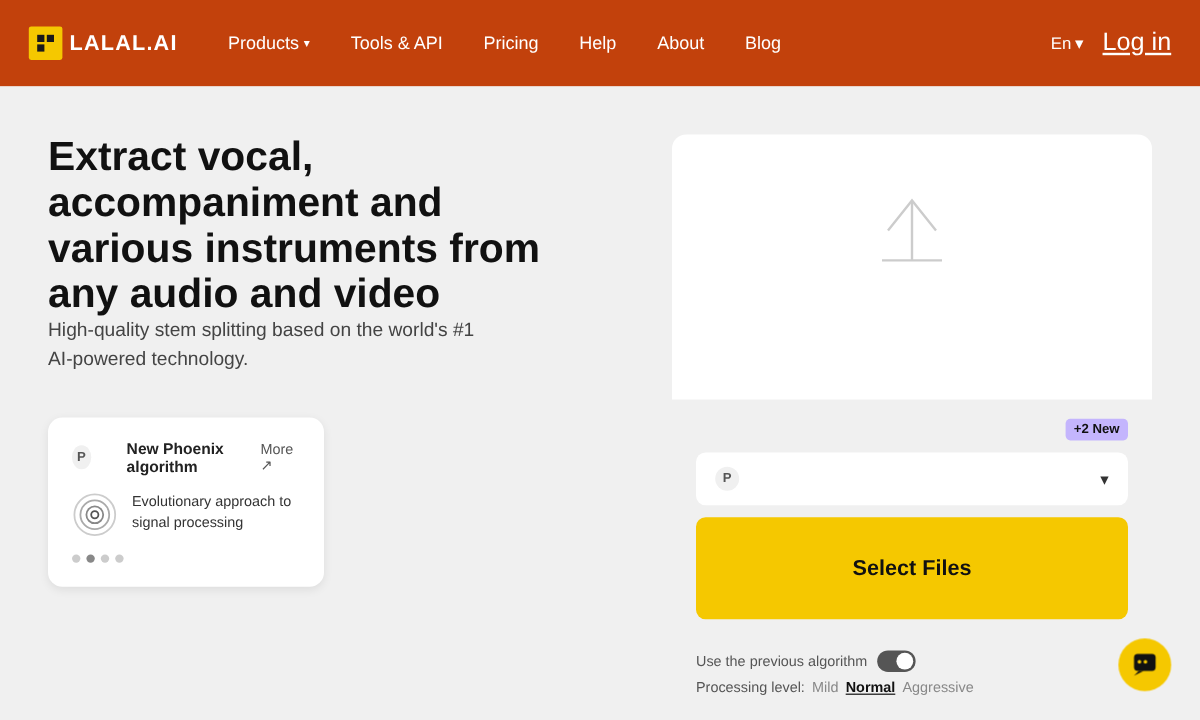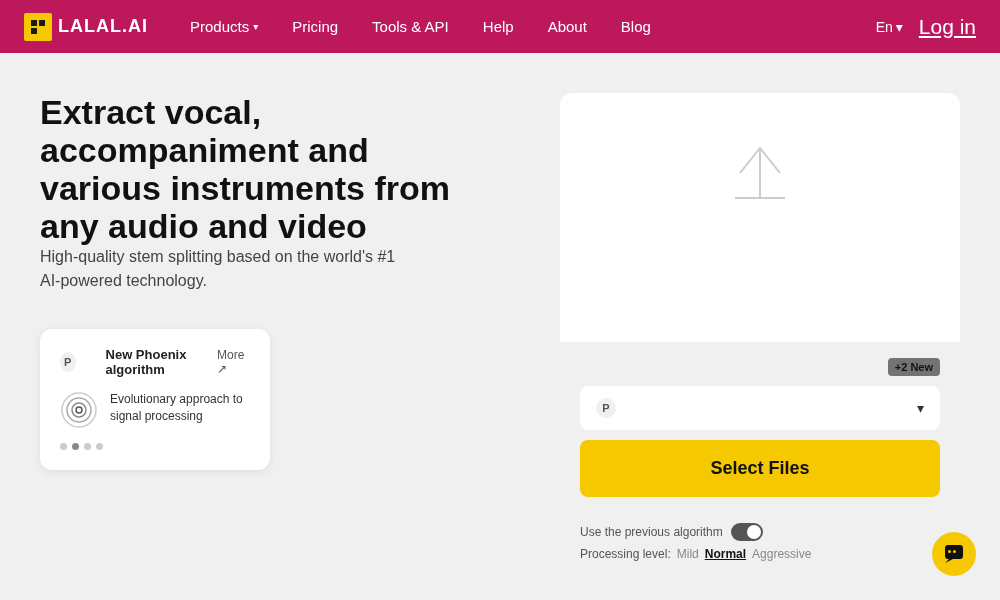--- a/index.html
+++ b/index.html
@@ -6,22 +6,22 @@
     body {
       font-family: -apple-system, BlinkMacSystemFont, 'Segoe UI', sans-serif;
       background: #f0f0f0;
       width: 1000px;
       height: 600px;
       overflow: hidden;
     }
 
     
     nav {
-      background: #be185d;
-      height: 53px;
+      background: #c2410c;
+      height: 72px;
       display: flex;
       align-items: center;
       padding: 0 24px;
       gap: 0;
     }
     .nav-logo {
       display: flex;
       align-items: center;
       gap: 6px;
       margin-right: 28px;
@@ -220,21 +220,21 @@
       margin-top: 10px;
     }
 
     
     .selector-area {
       background: #f0f0f0;
       padding: 16px 20px;
       border-radius: 0 0 0 0;
     }
     .new-badge {
-      background: #737373;
+      background: #c4b5fd;
       color: #111;
       font-size: 11px;
       font-weight: 700;
       padding: 3px 7px;
       border-radius: 4px;
       display: inline-block;
       margin-bottom: 6px;
       margin-left: auto;
       display: flex;
       justify-content: flex-end;
@@ -267,21 +267,21 @@
     }
 
     
     .select-files-btn {
       background: #f5c800;
       color: #111;
       font-size: 18px;
       font-weight: 700;
       border: none;
       border-radius: 8px;
-      padding: 18px;
+      padding: 32px;
       width: 100%;
       cursor: pointer;
       margin-top: 10px;
     }
 
     
     .bottom-options {
       padding: 10px 20px 0 20px;
       background: #f0f0f0;
     }
@@ -367,24 +367,24 @@
       </svg>
     </div>
     <span class="logo-text">LALAL.AI</span>
   </div>
   <div class="nav-links">
     <a class="nav-link">
       <span>Products</span>
       <span class="chevron-down">▾</span>
     </a>
     <a class="nav-link">
+      <span>Tools &amp; API</span>
+    </a>
+    <a class="nav-link">
       <span>Pricing</span>
-    </a>
-    <a class="nav-link">
-      <span>Tools &amp; API</span>
     </a>
     <a class="nav-link">
       <span>Help</span>
     </a>
     <a class="nav-link">
       <span>About</span>
     </a>
     <a class="nav-link">
       <span>Blog</span>
     </a>

